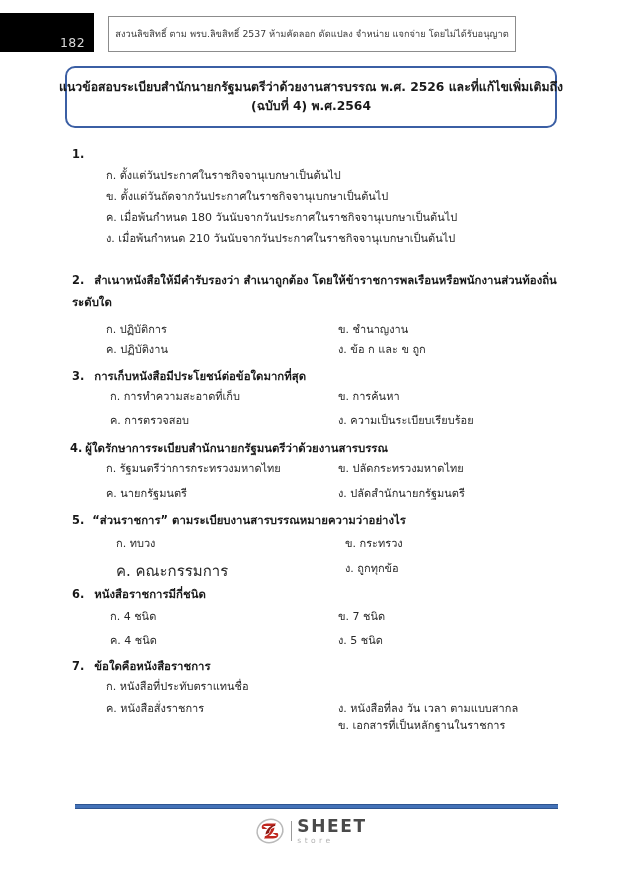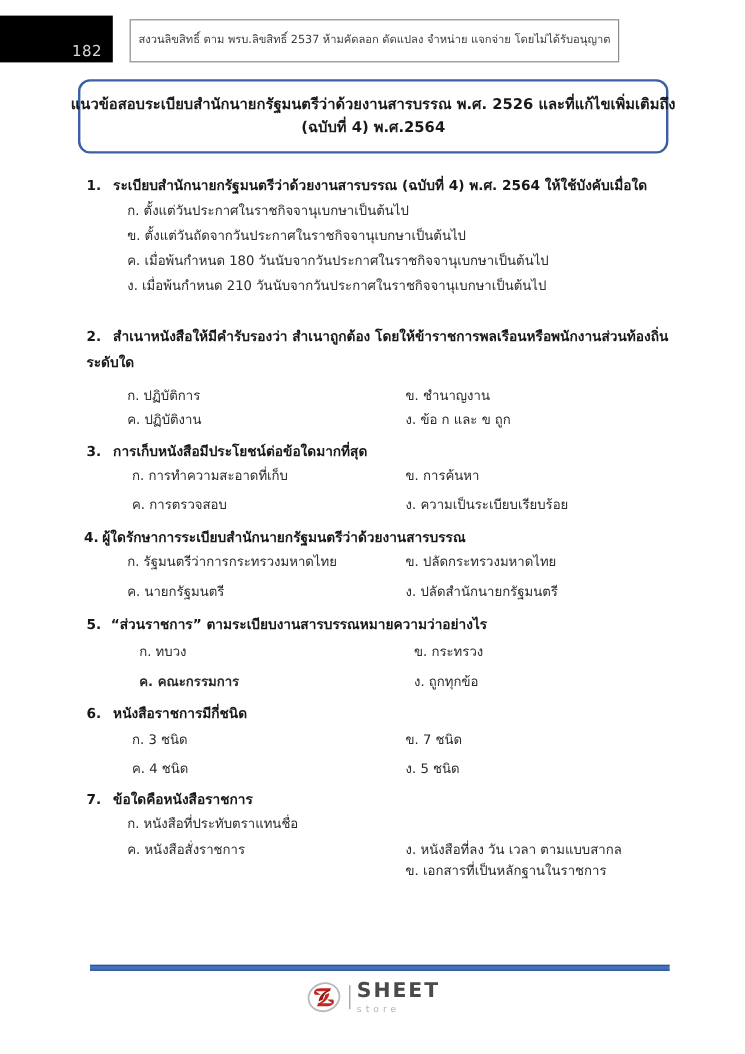--- a/index.html
+++ b/index.html
@@ -191,21 +191,20 @@
 
   <div id="title-box">
     <div class="title-line">แนวข้อสอบระเบียบสำนักนายกรัฐมนตรีว่าด้วยงานสารบรรณ พ.ศ. 2526 และที่แก้ไขเพิ่มเติมถึง</div>
     <div class="title-line">(ฉบับที่ 4) พ.ศ.2564</div>
   </div>
 
   <div id="questions">
       <div class="question-block" style="position: absolute; top: 0px; left: 0px;">
         <div class="q-line" style="position: absolute; left: 72px; top: 0px;">
           <span class="q-num" style="margin-right: 10px;">1.</span>
-          <span class="q-text">ระเบียบสำนักนายกรัฐมนตรีว่าด้วยงานสารบรรณ (ฉบับที่ 4) พ.ศ. 2564 ให้ใช้บังคับเมื่อใด</span>
         </div>
         <div class="opt-cell" style="position: absolute; left: 106px; top: 20px; font-size: 11px; color: rgb(42, 42, 42);">ก. ตั้งแต่วันประกาศในราชกิจจานุเบกษาเป็นต้นไป</div>
         <div class="opt-cell" style="position: absolute; left: 106px; top: 41px; font-size: 11px; color: rgb(42, 42, 42);">ข. ตั้งแต่วันถัดจากวันประกาศในราชกิจจานุเบกษาเป็นต้นไป</div>
         <div class="opt-cell" style="position: absolute; left: 106px; top: 62px; font-size: 11px; color: rgb(42, 42, 42);">ค. เมื่อพ้นกำหนด 180 วันนับจากวันประกาศในราชกิจจานุเบกษาเป็นต้นไป</div>
         <div class="opt-cell" style="position: absolute; left: 106px; top: 83px; font-size: 11px; color: rgb(42, 42, 42);">ง. เมื่อพ้นกำหนด 210 วันนับจากวันประกาศในราชกิจจานุเบกษาเป็นต้นไป</div>
       </div>
       <div class="question-block" style="position: absolute; top: 126px; left: 0px;">
         <div class="q-line" style="position: absolute; left: 72px; top: 0px;">
           <span class="q-num" style="margin-right: 10px;">2.</span>
           <span class="q-text">สำเนาหนังสือให้มีคำรับรองว่า สำเนาถูกต้อง โดยให้ข้าราชการพลเรือนหรือพนักงานส่วนท้องถิ่น</span>
@@ -236,29 +235,29 @@
         <div class="opt-cell" style="position: absolute; left: 106px; top: 44px; font-size: 11px; color: rgb(42, 42, 42);">ค. นายกรัฐมนตรี</div>
         <div class="opt-cell" style="position: absolute; left: 338px; top: 44px; font-size: 11px; color: rgb(42, 42, 42);">ง. ปลัดสำนักนายกรัฐมนตรี</div>
       </div>
       <div class="question-block" style="position: absolute; top: 366px; left: 0px;">
         <div class="q-line" style="position: absolute; left: 72px; top: 0px;">
           <span class="q-num" style="margin-right: 8px;">5.</span>
           <span class="q-text">“ส่วนราชการ” ตามระเบียบงานสารบรรณหมายความว่าอย่างไร</span>
         </div>
         <div class="opt-cell" style="position: absolute; left: 116px; top: 22px; font-size: 11px; color: rgb(42, 42, 42);">ก. ทบวง</div>
         <div class="opt-cell" style="position: absolute; left: 345px; top: 22px; font-size: 11px; color: rgb(42, 42, 42);">ข. กระทรวง</div>
-        <div class="opt-cell" style="position: absolute; left: 116px; top: 47px; font-size: 11px; color: rgb(42, 42, 42); font-weight: bold;">ค. คณะกรรมการ</div>
+        <div class="opt-cell" style="position: absolute; left: 116px; top: 47px; font-size: 15px; color: rgb(42, 42, 42);">ค. คณะกรรมการ</div>
         <div class="opt-cell" style="position: absolute; left: 345px; top: 47px; font-size: 11px; color: rgb(42, 42, 42);">ง. ถูกทุกข้อ</div>
       </div>
       <div class="question-block" style="position: absolute; top: 440px; left: 0px;">
         <div class="q-line" style="position: absolute; left: 72px; top: 0px;">
           <span class="q-num" style="margin-right: 10px;">6.</span>
           <span class="q-text">หนังสือราชการมีกี่ชนิด</span>
         </div>
-        <div class="opt-cell" style="position: absolute; left: 110px; top: 21px; font-size: 11px; color: rgb(42, 42, 42);">ก. 3 ชนิด</div>
+        <div class="opt-cell" style="position: absolute; left: 110px; top: 21px; font-size: 11px; color: rgb(42, 42, 42);">ก. 4 ชนิด</div>
         <div class="opt-cell" style="position: absolute; left: 338px; top: 21px; font-size: 11px; color: rgb(42, 42, 42);">ข. 7 ชนิด</div>
         <div class="opt-cell" style="position: absolute; left: 110px; top: 45px; font-size: 11px; color: rgb(42, 42, 42);">ค. 4 ชนิด</div>
         <div class="opt-cell" style="position: absolute; left: 338px; top: 45px; font-size: 11px; color: rgb(42, 42, 42);">ง. 5 ชนิด</div>
       </div>
       <div class="question-block" style="position: absolute; top: 512px; left: 0px;">
         <div class="q-line" style="position: absolute; left: 72px; top: 0px;">
           <span class="q-num" style="margin-right: 10px;">7.</span>
           <span class="q-text">ข้อใดคือหนังสือราชการ</span>
         </div>
         <div class="opt-cell" style="position: absolute; left: 106px; top: 19px; font-size: 11px; color: rgb(42, 42, 42);">ก. หนังสือที่ประทับตราแทนชื่อ</div>

